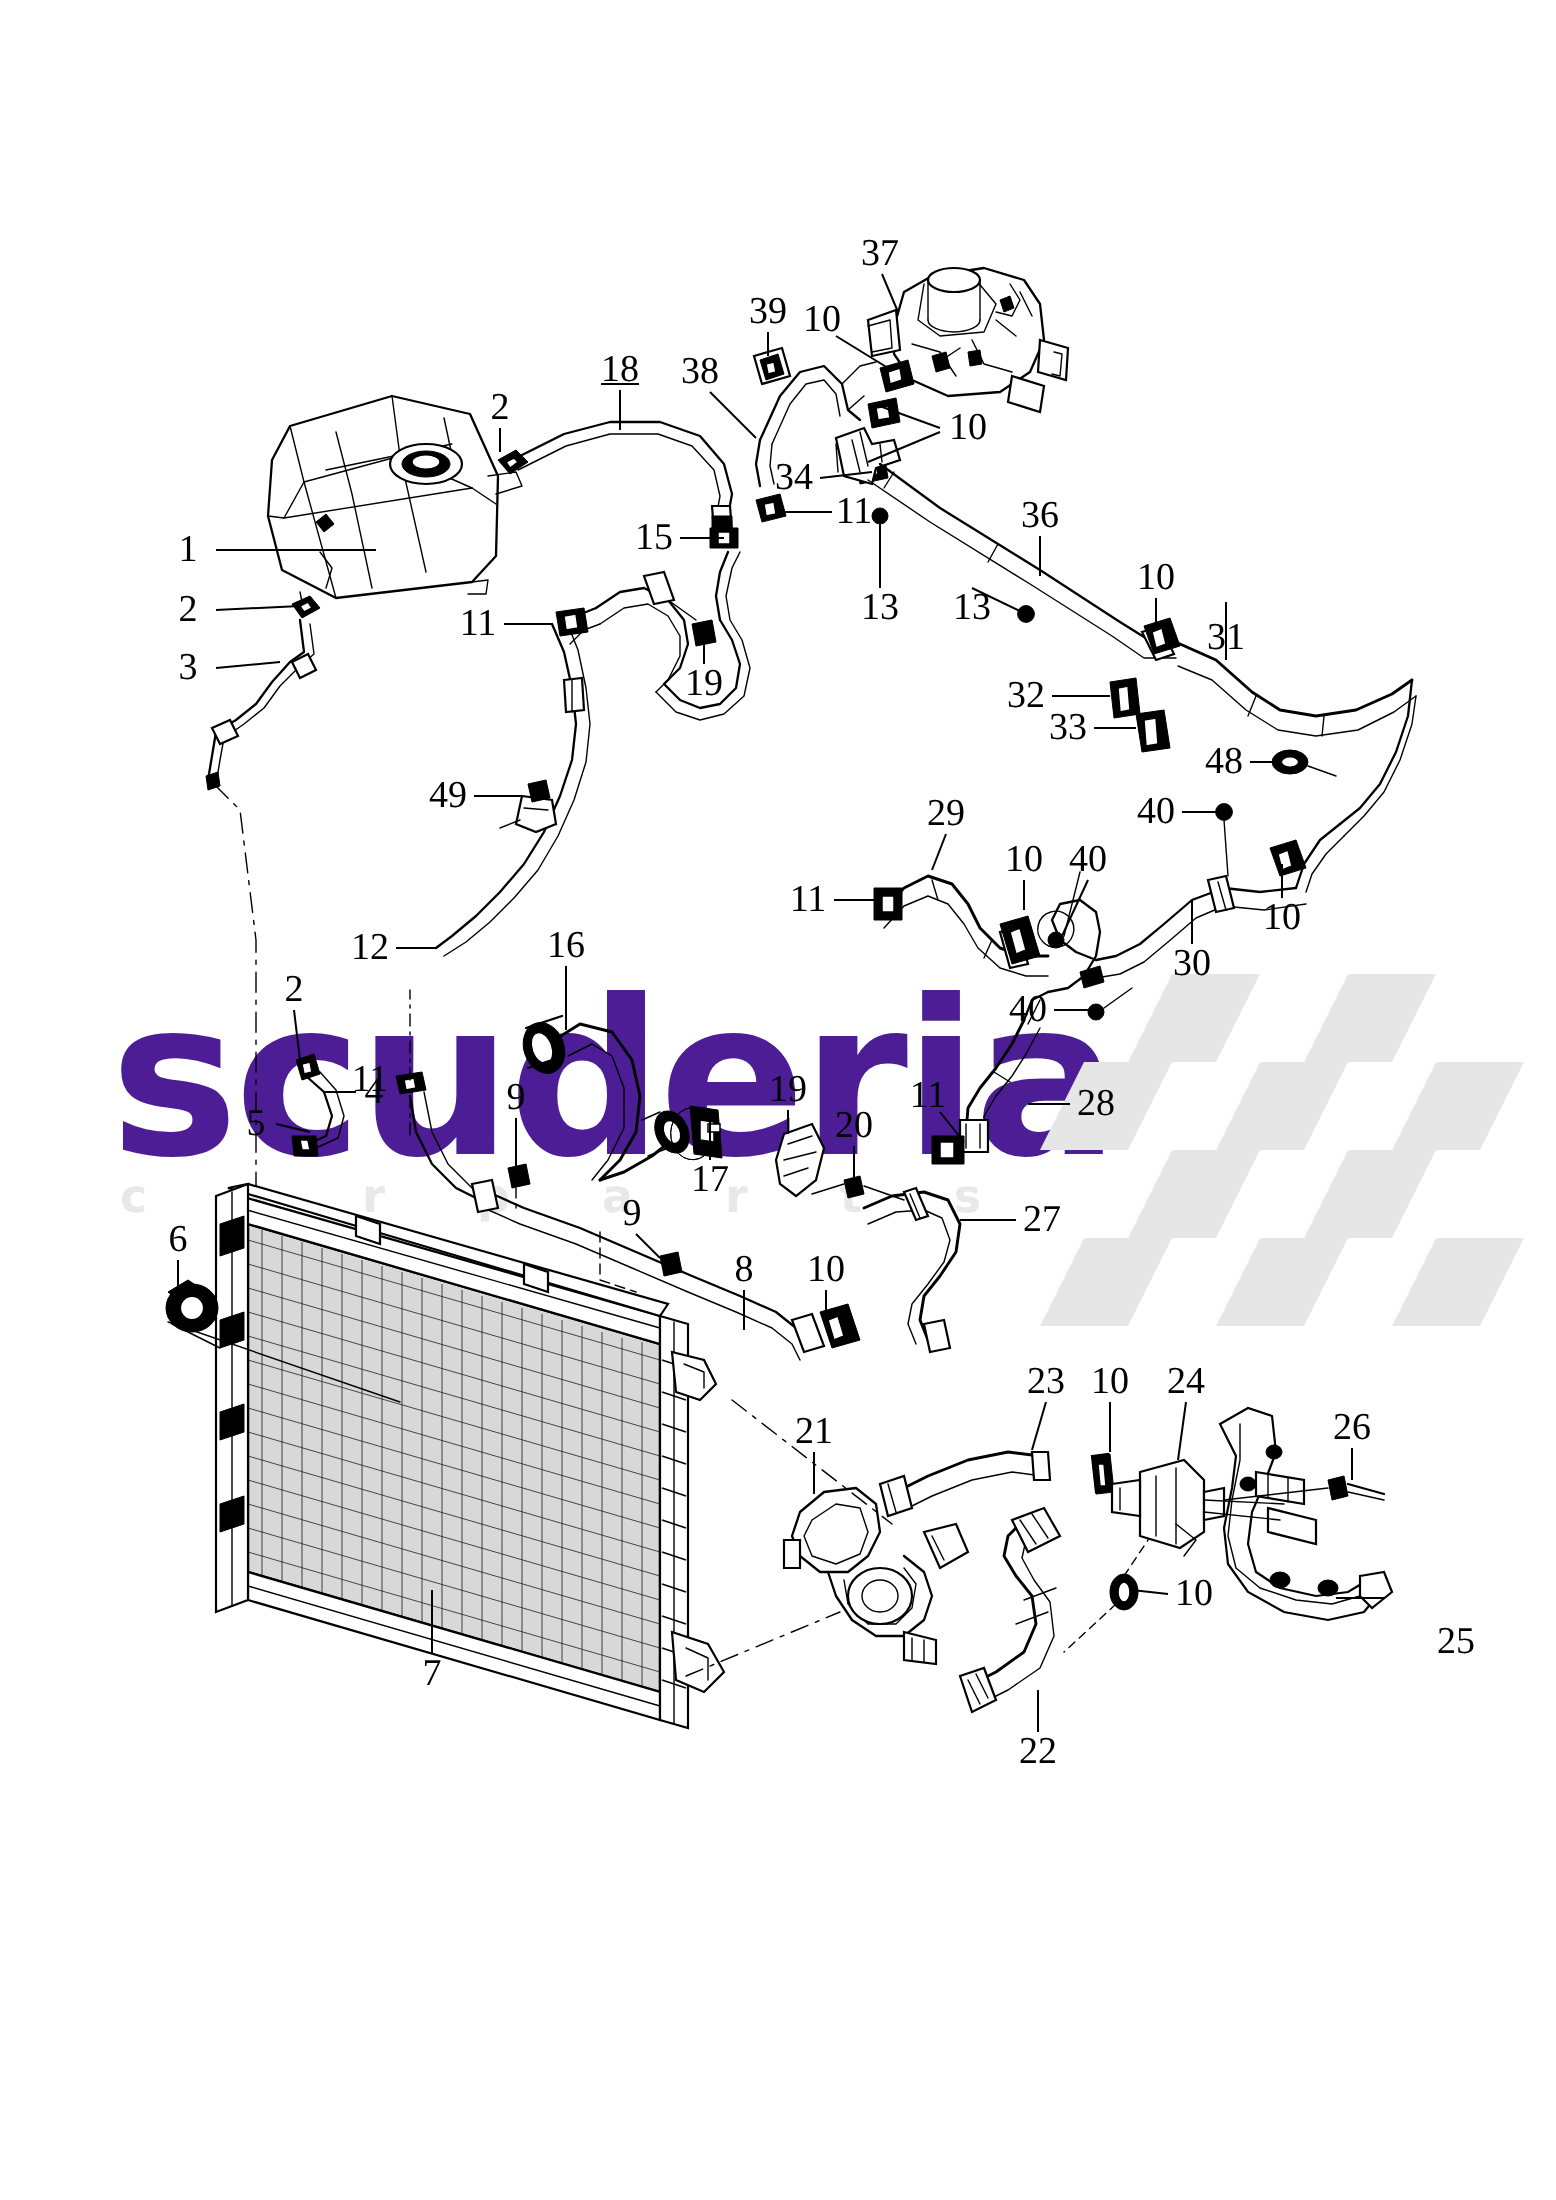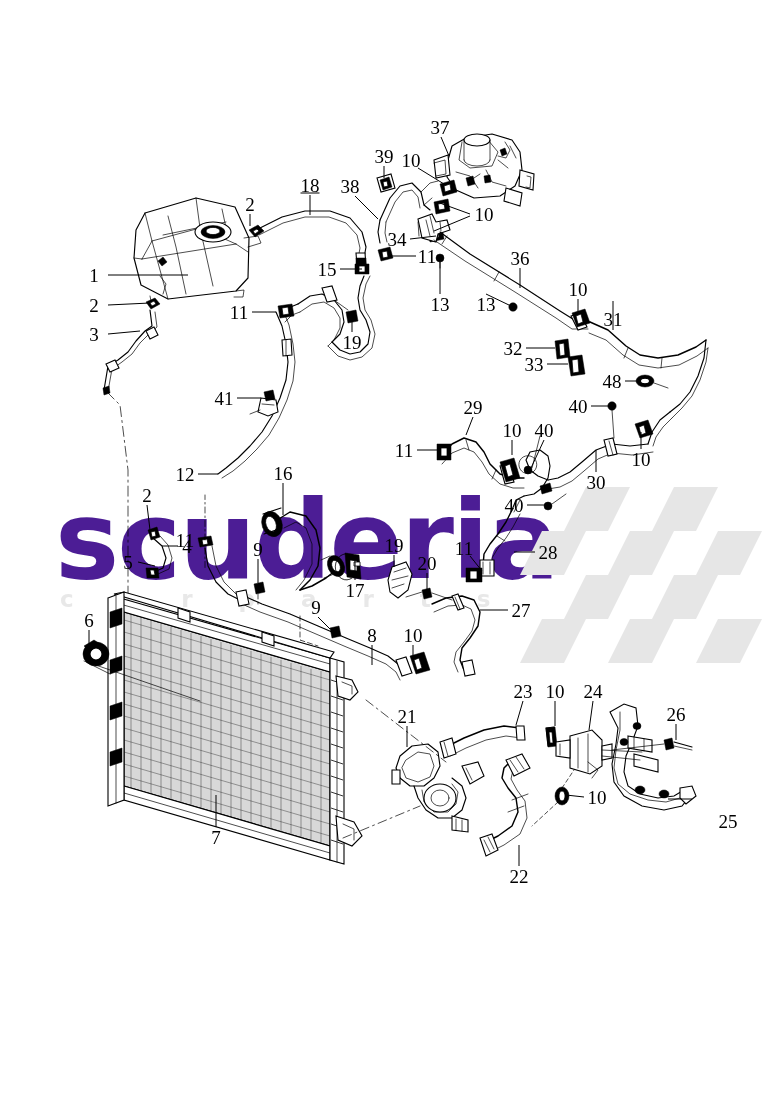--- a/index.html
+++ b/index.html
@@ -692,21 +692,21 @@
       <div class="num" style="left: 440px; top: 304px;">13</div>
       <div class="num" style="left: 486px; top: 304px;">13</div>
       <div class="num" style="left: 520px; top: 258px;">36</div>
       <div class="num" style="left: 578px; top: 289px;">10</div>
       <div class="num" style="left: 613px; top: 291px; margin-top: 28px;">31</div>
       <div class="num" style="left: 239px; top: 312px;">11</div>
       <div class="num" style="left: 352px; top: 342px;">19</div>
       <div class="num" style="left: 513px; top: 348px;">32</div>
       <div class="num" style="left: 534px; top: 364px;">33</div>
       <div class="num" style="left: 612px; top: 381px;">48</div>
-      <div class="num" style="left: 224px; top: 398px;">41</div>
+      <div class="num" style="left: 224px; top: 398px;">49</div>
       <div class="num" style="left: 185px; top: 474px;">12</div>
       <div class="num" style="left: 473px; top: 407px;">29</div>
       <div class="num" style="left: 578px; top: 406px;">40</div>
       <div class="num" style="left: 404px; top: 450px;">11</div>
       <div class="num" style="left: 512px; top: 430px;">10</div>
       <div class="num" style="left: 544px; top: 430px;">40</div>
       <div class="num" style="left: 641px; top: 459px;">10</div>
       <div class="num" style="left: 596px; top: 482px;">30</div>
       <div class="num" style="left: 514px; top: 505px;">40</div>
       <div class="num" style="left: 283px; top: 473px;">16</div>

